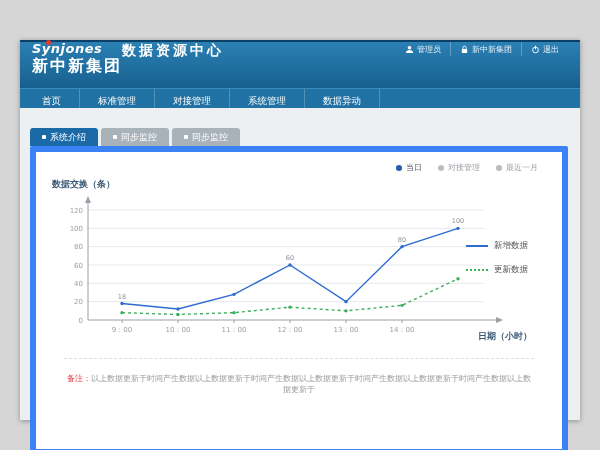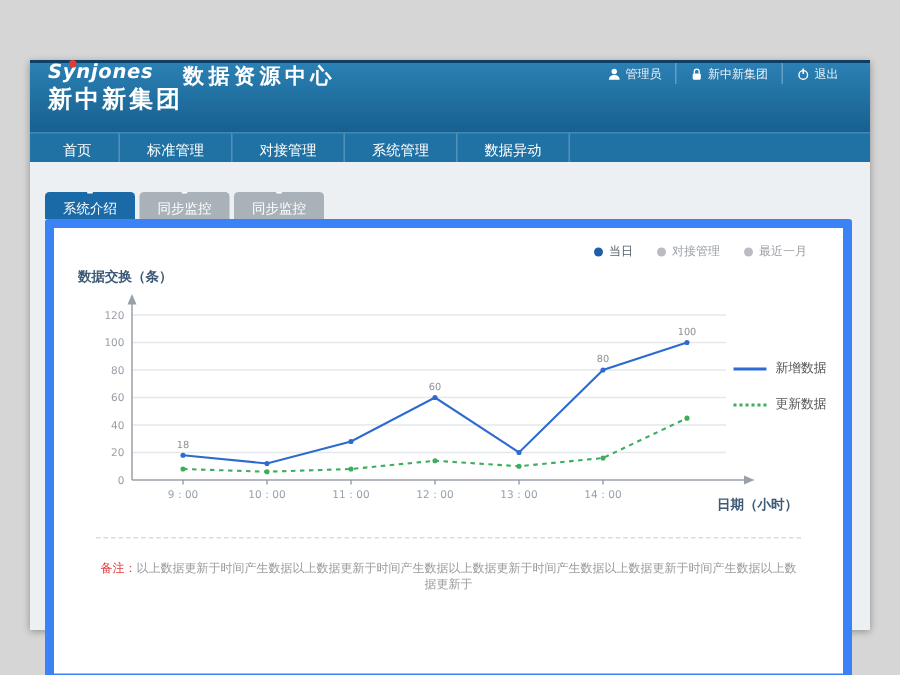--- a/index.html
+++ b/index.html
@@ -28,36 +28,36 @@
   
   .nav { height:20px; background:#2172a4; border-top:1px solid #3c8abc;
          display:flex; align-items:stretch; padding-left:4px; }
   .nav-item { color:#fff; font-size:9.5px; line-height:23px; padding:0 18px;
               border-right:1px solid rgba(255,255,255,.22); cursor:pointer; }
 
   
   .content { position:absolute; top:72px; bottom:0; left:0; right:0; background:#edf0f2; }
   .tabs { position:absolute; top:14px; left:10px; display:flex; gap:3px; }
   .tab { height:18px; padding:0 12px; font-size:9px; color:#fff; border-radius:3px 3px 0 0;
-         cursor:pointer; display:flex; align-items:center; gap:4px;flex-direction:column; }
+         cursor:pointer; display:flex; align-items:center; gap:4px; }
   .tab.active { background:#1a6aa8; }
   .tab.inactive { background:#a9b1b9; }
   .tab-dot { width:4px; height:4px; background:#fff; border-radius:1px; }
 
   .panel { position:absolute; top:32px; left:10px; right:12px; height:309px;
            background:#fff; border:6px solid #3b82f6; border-radius:2px; }
 
   .filters { position:absolute; top:10px; right:24px; display:flex; gap:16px;
              font-size:8px; align-items:center; }
   .filter { display:flex; align-items:center; gap:4px; cursor:pointer; }
   .dot { width:6px; height:6px; border-radius:50%; background:#bbb; }
 
   .ylabel { position:absolute; top:26px; left:16px; font-size:9px; color:#3c5a77; font-weight:bold; }
   .chart-svg { position:absolute; top:40px; left:14px; }
-  .series-legend { position:absolute; top:88px; right:11px; display:flex;
+  .series-legend { position:absolute; top:88px; right:34px; display:flex;
                    flex-direction:column; gap:12px; font-size:8.5px; color:#555; }
   .series-item { display:flex; align-items:center; gap:6px; cursor:pointer; }
   .sample { width:22px; height:0; }
   .xlabel { position:absolute; top:178px; right:30px; font-size:9px; color:#3c5a77; font-weight:bold; }
 
   .note { position:absolute; left:28px; right:28px; top:206px; border-top:1px dashed #dcdcdc;
           padding-top:14px; text-align:center; font-size:8px; color:#9a9a9a; }
   .note-prefix { color:#e03a3a; }
 </style>
 </head>

